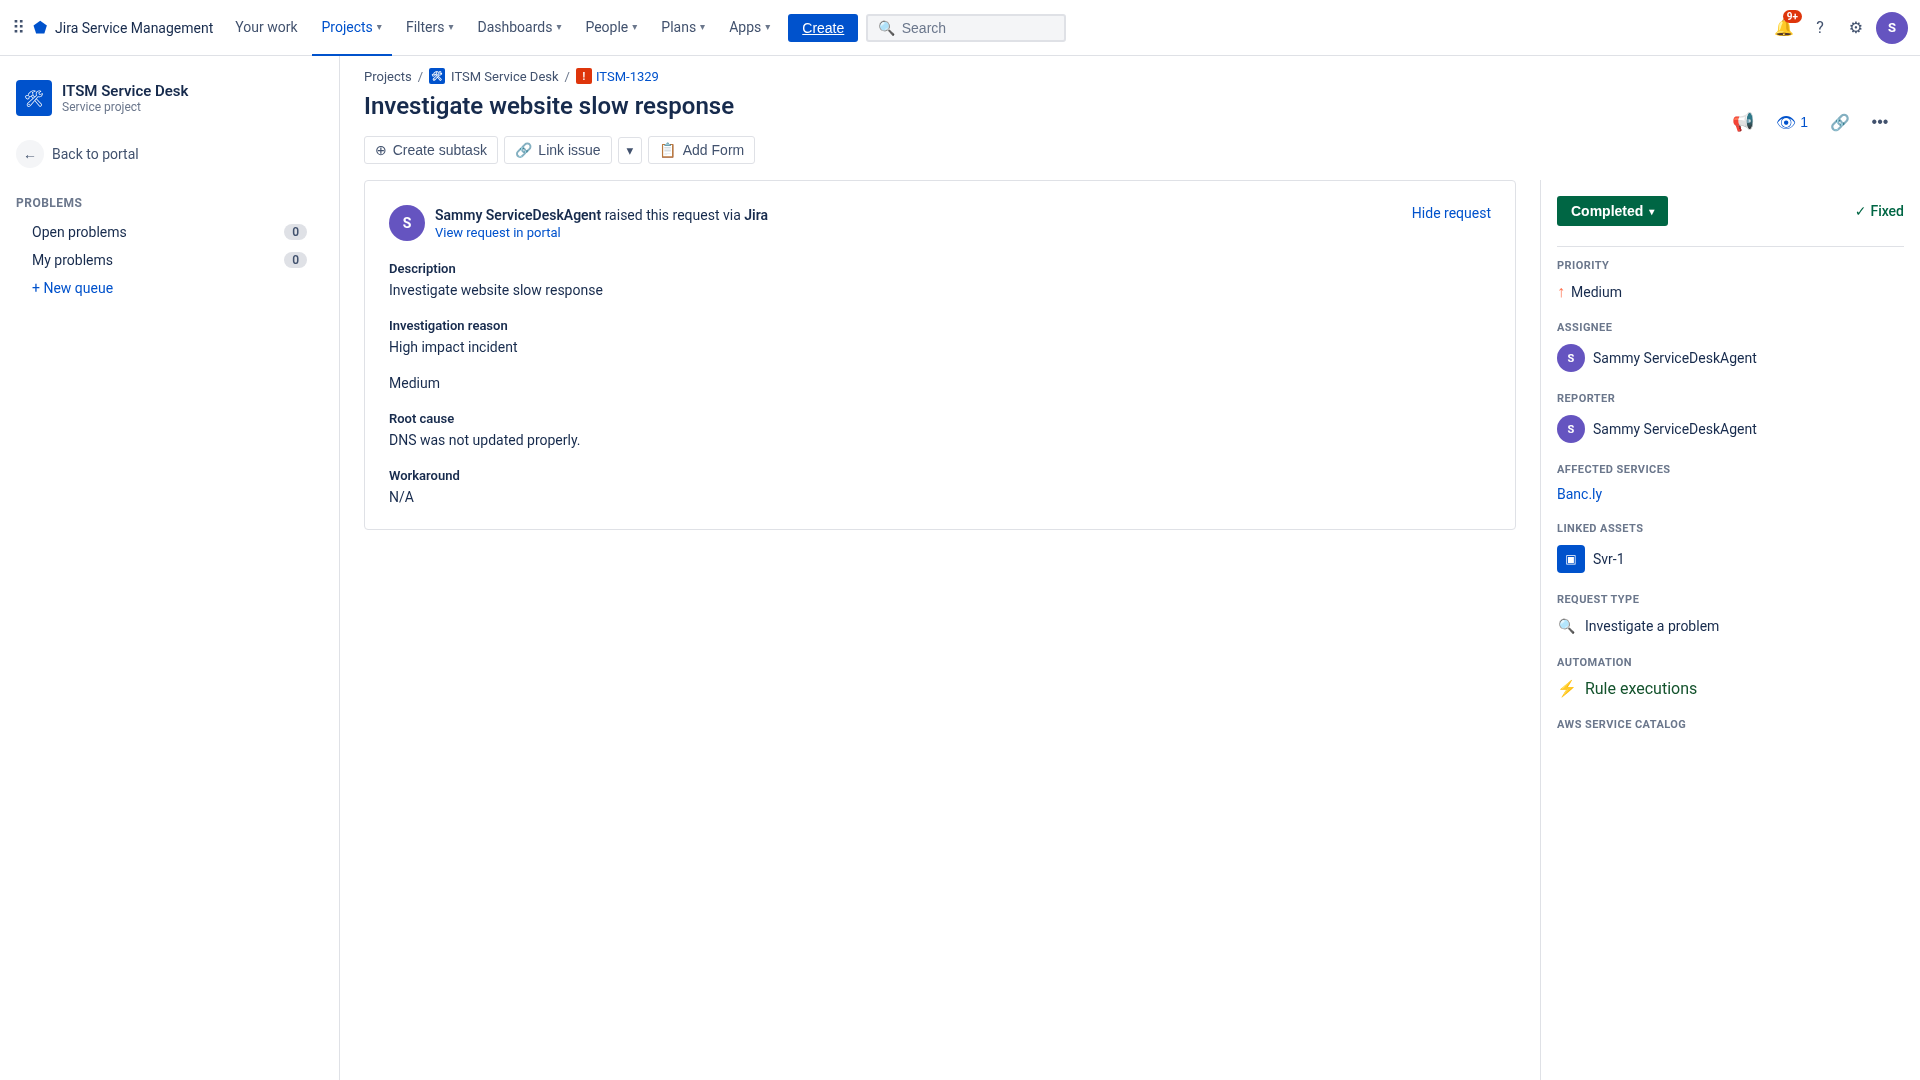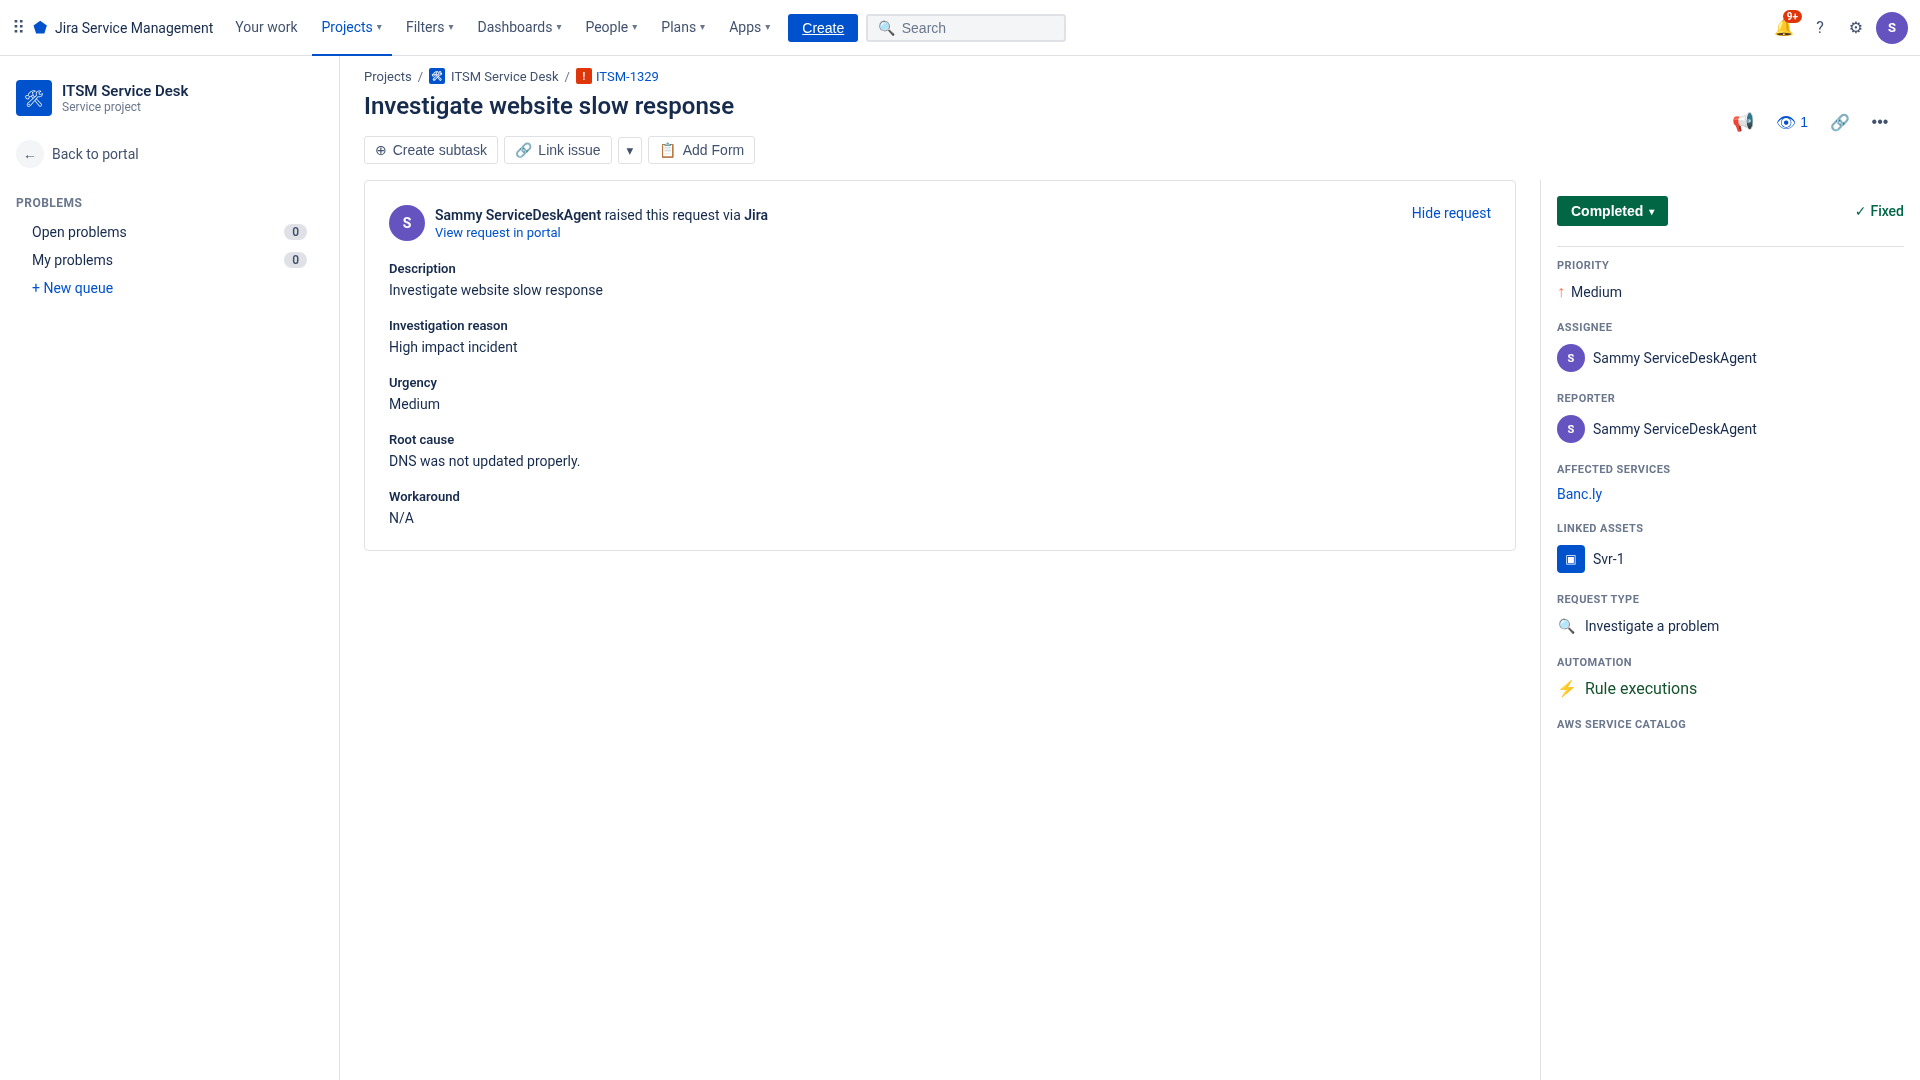--- a/index.html
+++ b/index.html
@@ -285,21 +285,20 @@
             <div class="field-label">Description</div>
             <div class="field-value">Investigate website slow response</div>
           </div>
 
           <div class="field-section">
             <div class="field-label">Investigation reason</div>
             <div class="field-value">High impact incident</div>
           </div>
 
           <div class="field-section">
-            <div class="field-label">Urgency</div>
             <div class="field-value">Medium</div>
           </div>
 
 
           <div class="field-section">
             <div class="field-label">Root cause</div>
             <div class="field-value">DNS was not updated properly.</div>
           </div>
 
           <div class="field-section">

